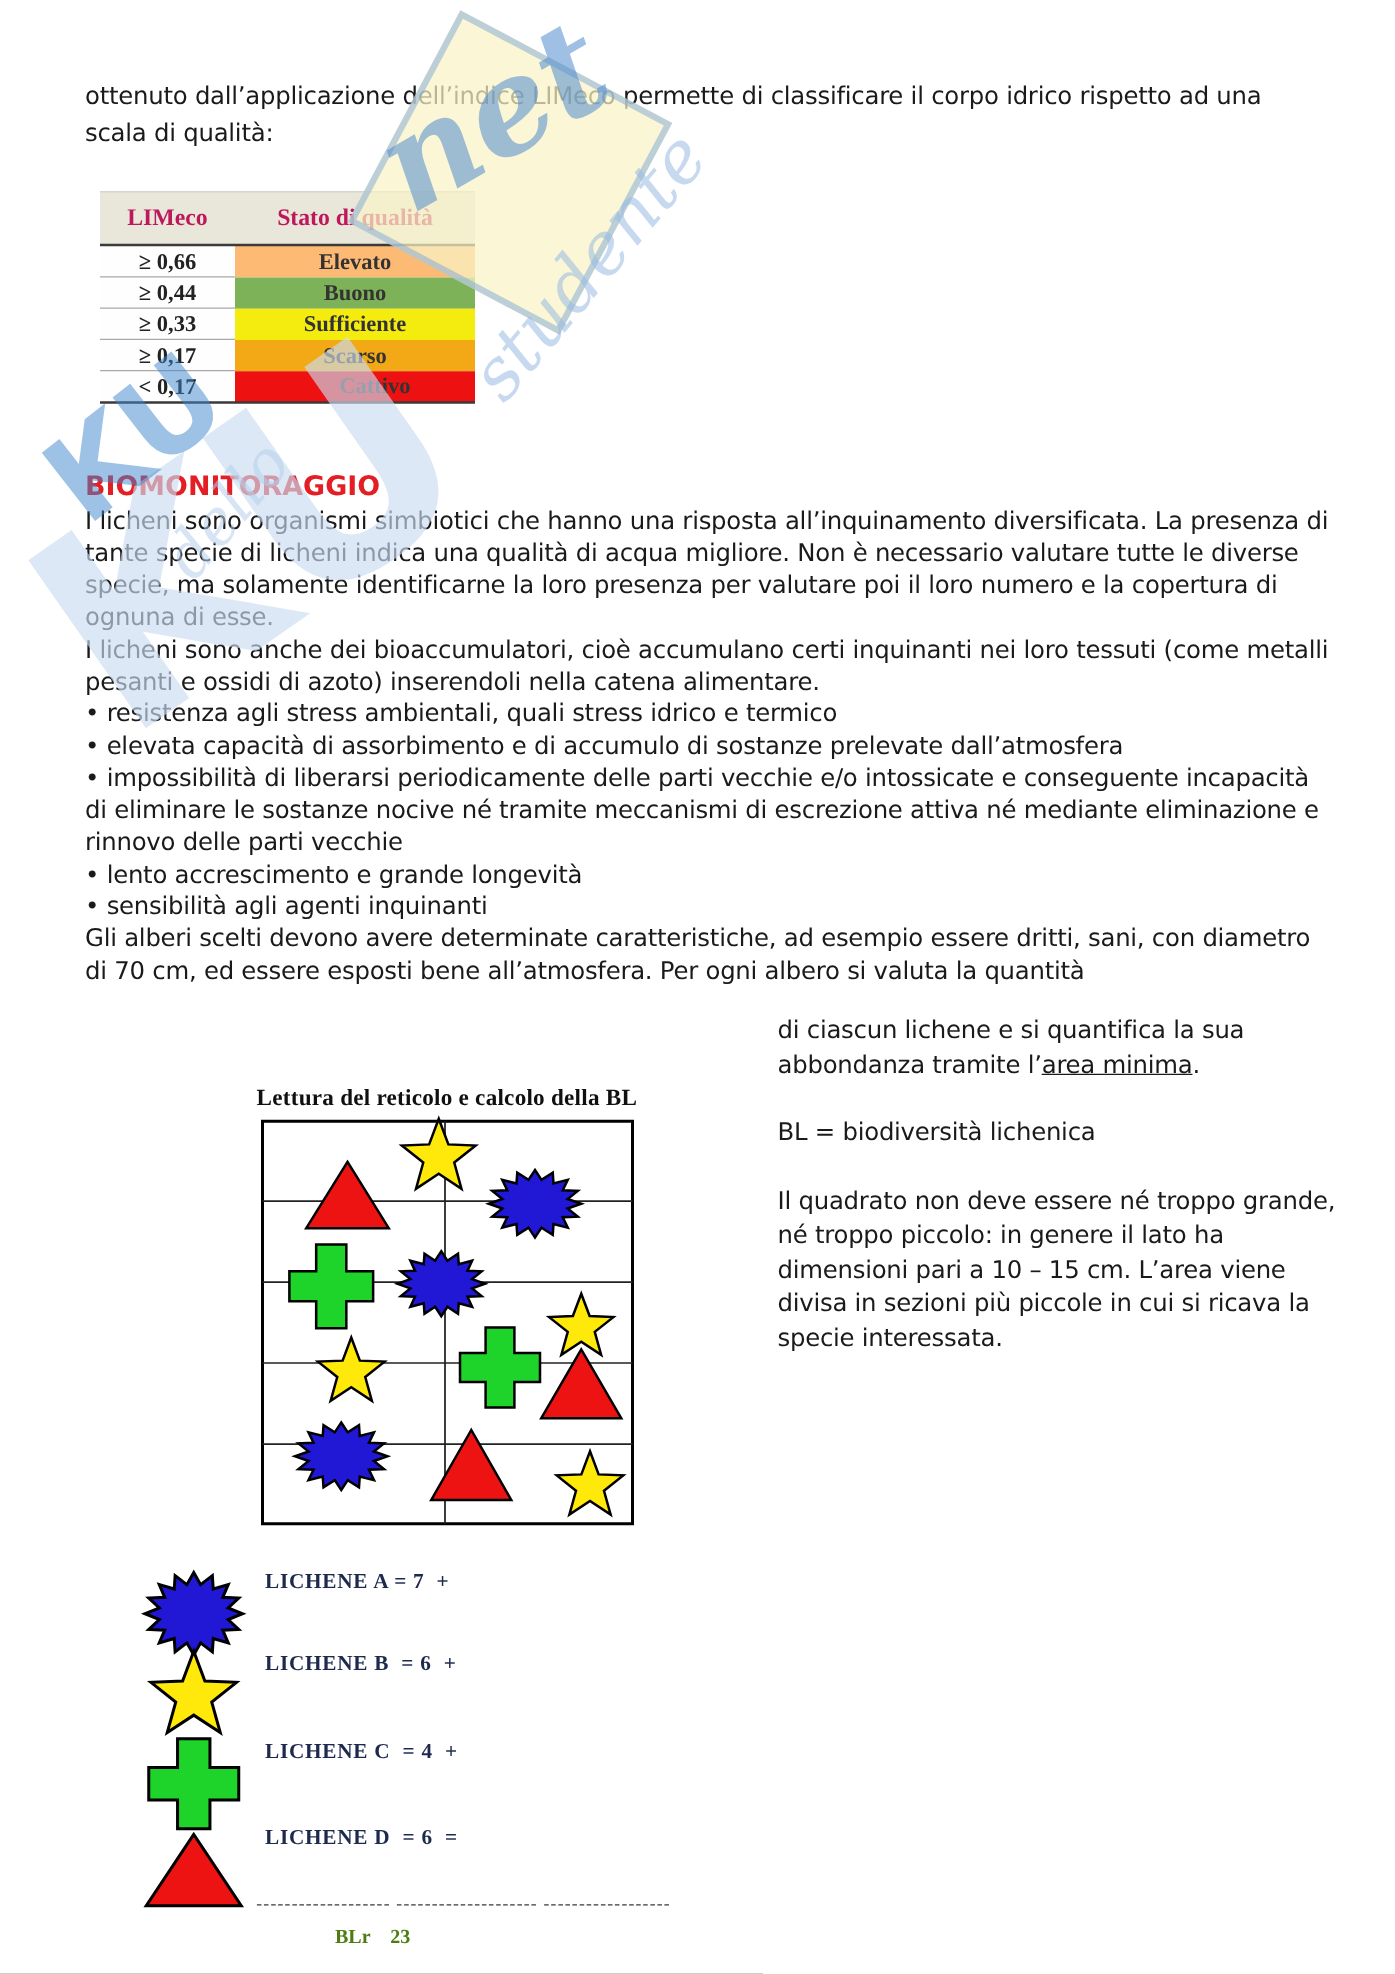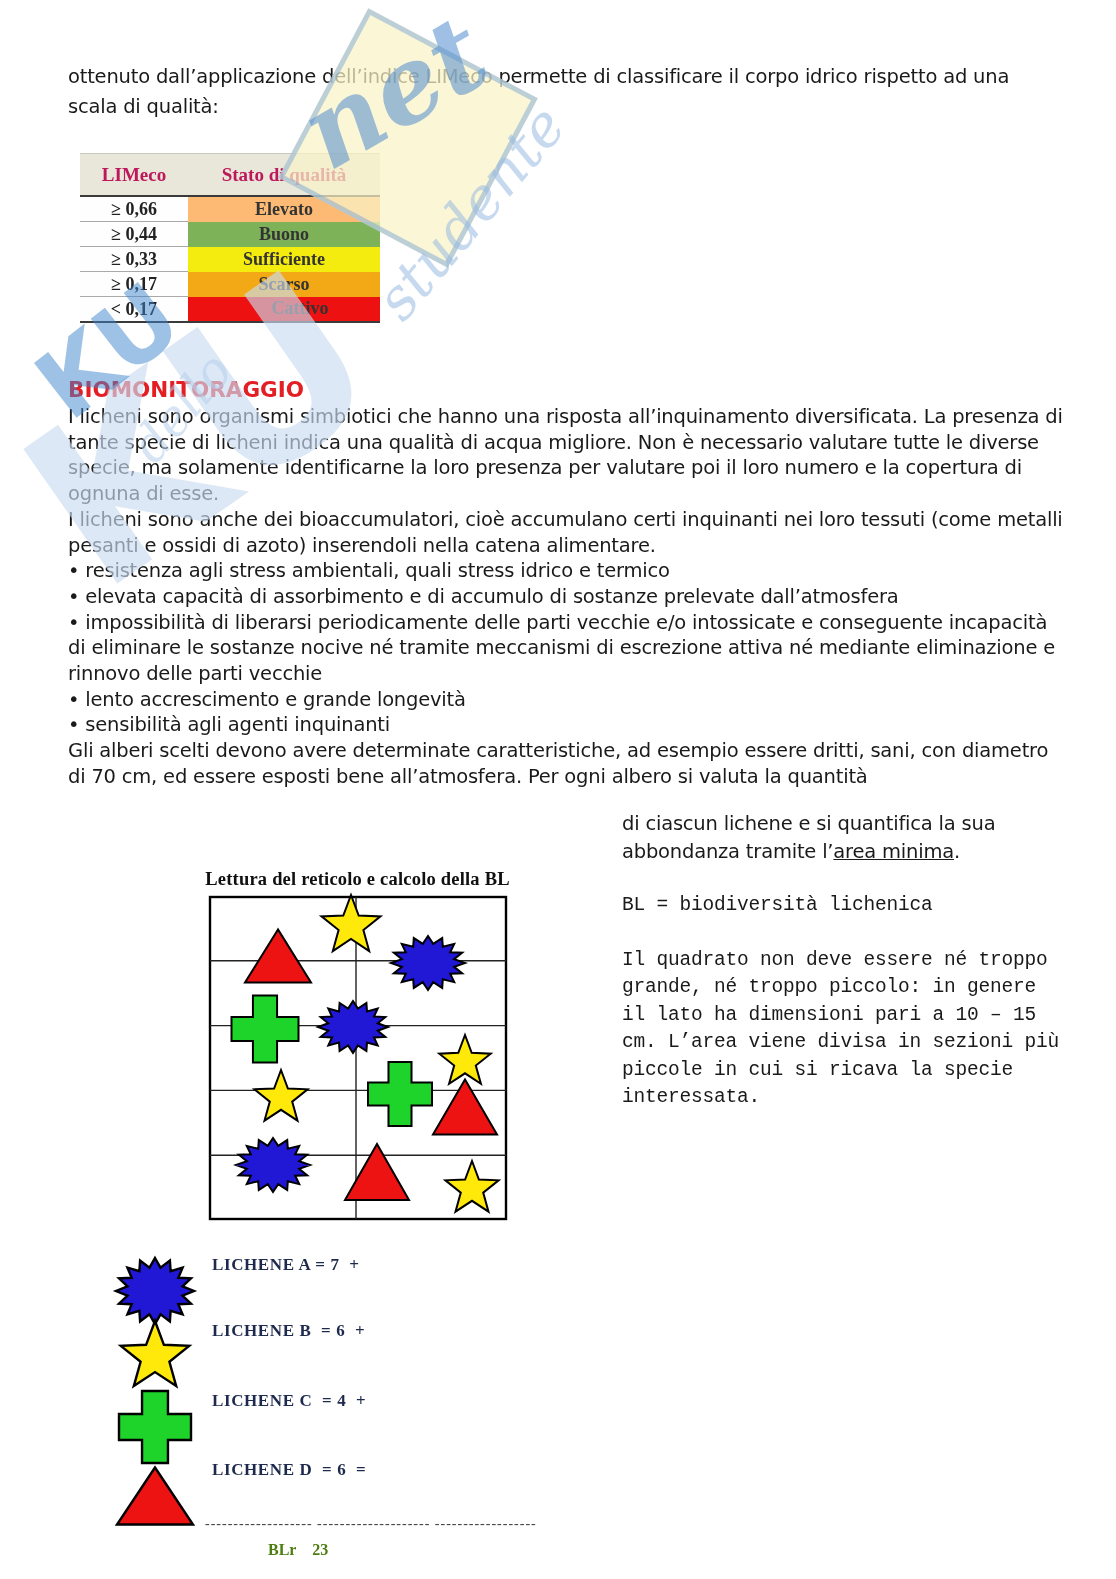--- a/index.html
+++ b/index.html
@@ -19,21 +19,21 @@
   }
   .bm-heading{
     color:#e31e24; font-weight:bold; font-size:21.5px; line-height:28px;
     letter-spacing:0;
   }
   .body-block p{margin:0; padding:0;}
   .right-col{
     position:absolute; left:622px; top:810px; width:448px;
     font-size:19.5px; line-height:27.5px; letter-spacing:-0.2px;
   }
-  .right-col .gap{margin-top:27px;font-family:Liberation Mono, monospace;}
+  .right-col .gap{margin-top:27px;}
   .u{text-decoration:underline;}
   
   .limeco-table{
     position:absolute; left:80px; top:153px; border-collapse:collapse;
     font-family:"Liberation Serif", serif; table-layout:fixed;
   }
   .limeco-table th{
     background:#e9e7d9; height:39px; font-size:19px; font-weight:bold; color:#be185d;
     border-bottom:2.5px solid #3a3a3a; border-top:1px solid #c8c8c0; text-align:center;
   }

